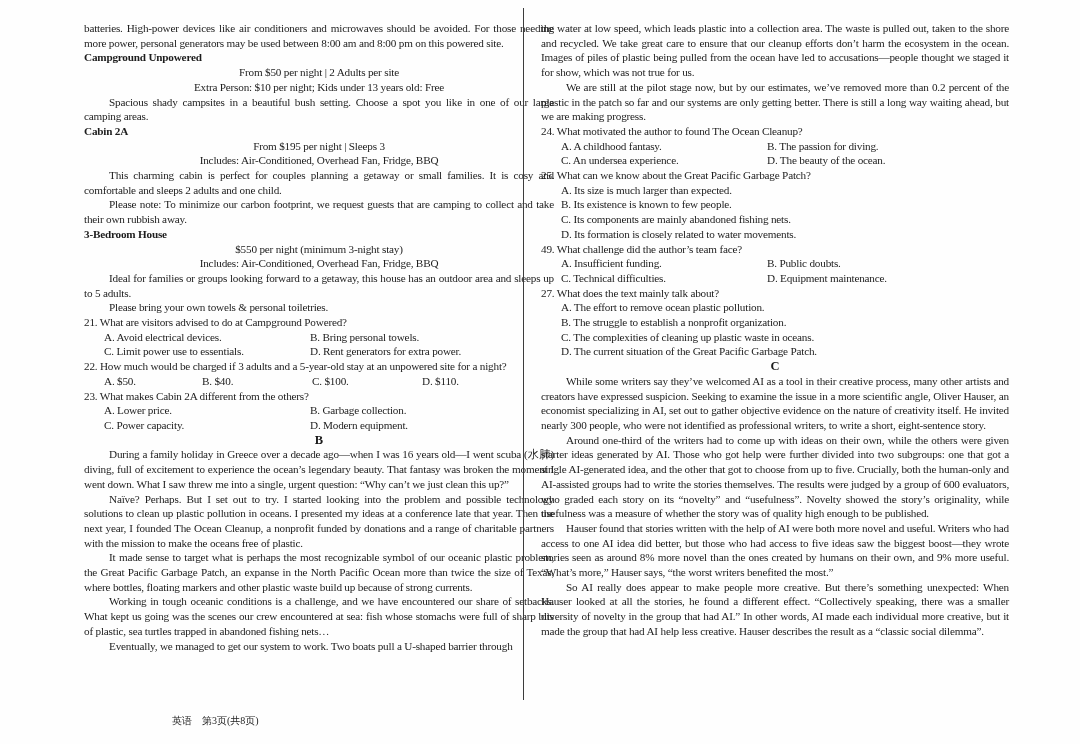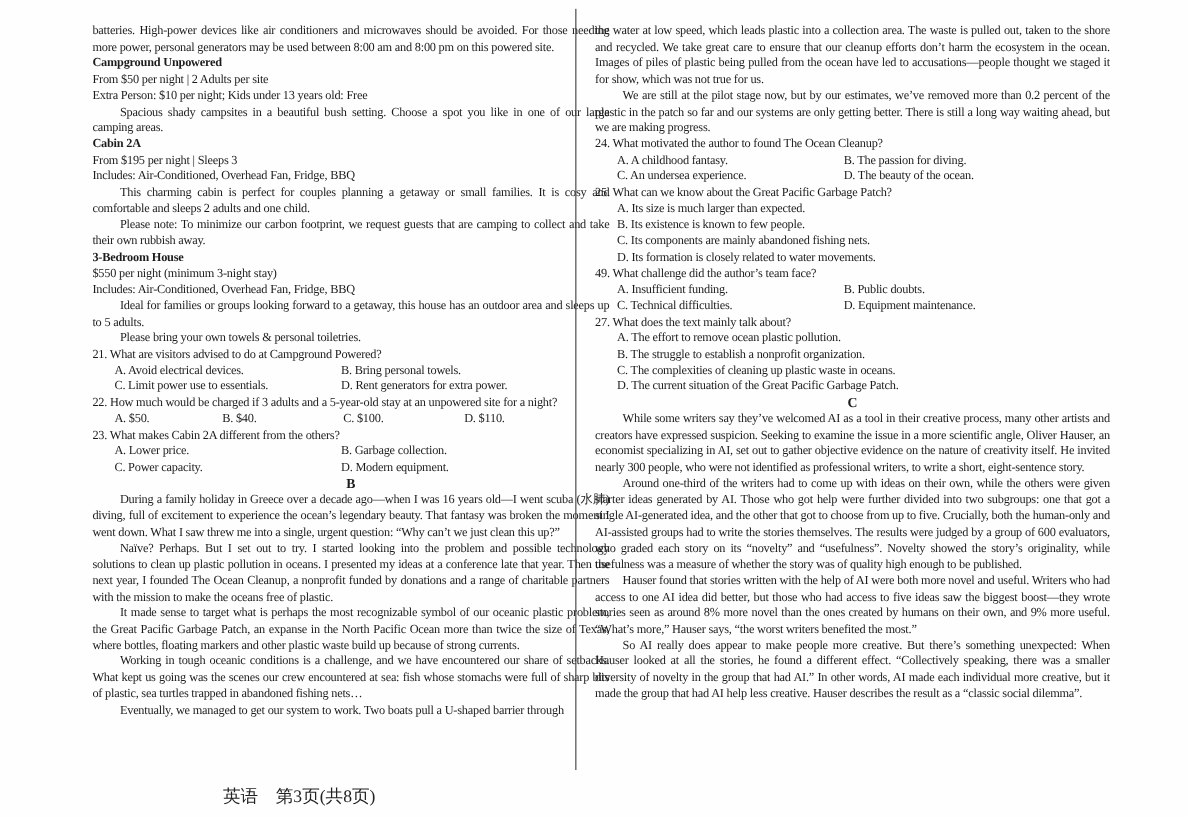--- a/index.html
+++ b/index.html
@@ -20,34 +20,34 @@
   }
   .col-left  { left: 40px;  width: 470px; margin-left: 44px; }
   .col-right { left: 541px; width: 468px; }
   .divider {
     position: absolute; left: 523px; top: 8px;
     width: 1px; height: 692px; background: #3c3c3c;
   }
   p { margin: 0; padding: 0; }
   .para.indent { text-indent: 25px; }
   .heading { font-weight: bold; text-align: left; }
-  .line { text-align: left; }
+  .line { text-align: center; }
   .question { padding-left: 20px; text-indent: -20px; }
   .section-label {
     text-align: center; font-weight: bold;
     font-size: 12.5px; letter-spacing: 0;
   }
   .opts { padding-left: 20px; text-align: left; }
   .opts2 { display: grid; grid-template-columns: 206px 1fr; }
   .opts4 { display: grid; grid-template-columns: 98px 110px 110px 1fr; }
   .opts1 .opt { display: block; }
   .opt { white-space: nowrap; }
   .footer {
     position: absolute; top: 714px; left: 172px; width: 200px;
-    text-align: center; font-size: 16px; color: #222;
+    font-size: 10px; color: #222;
   }
 </style>
 </head>
 <body>
 
 <div class="page">
   <div class="col col-left" id="col-left">
       <p class="para">batteries. High-power devices like air conditioners and microwaves should be avoided. For those needing more power, personal generators may be used between 8:00 am and 8:00 pm on this powered site.</p>
       <p class="heading">Campground Unpowered</p>
       <p class="line">From $50 per night | 2 Adults per site</p>

